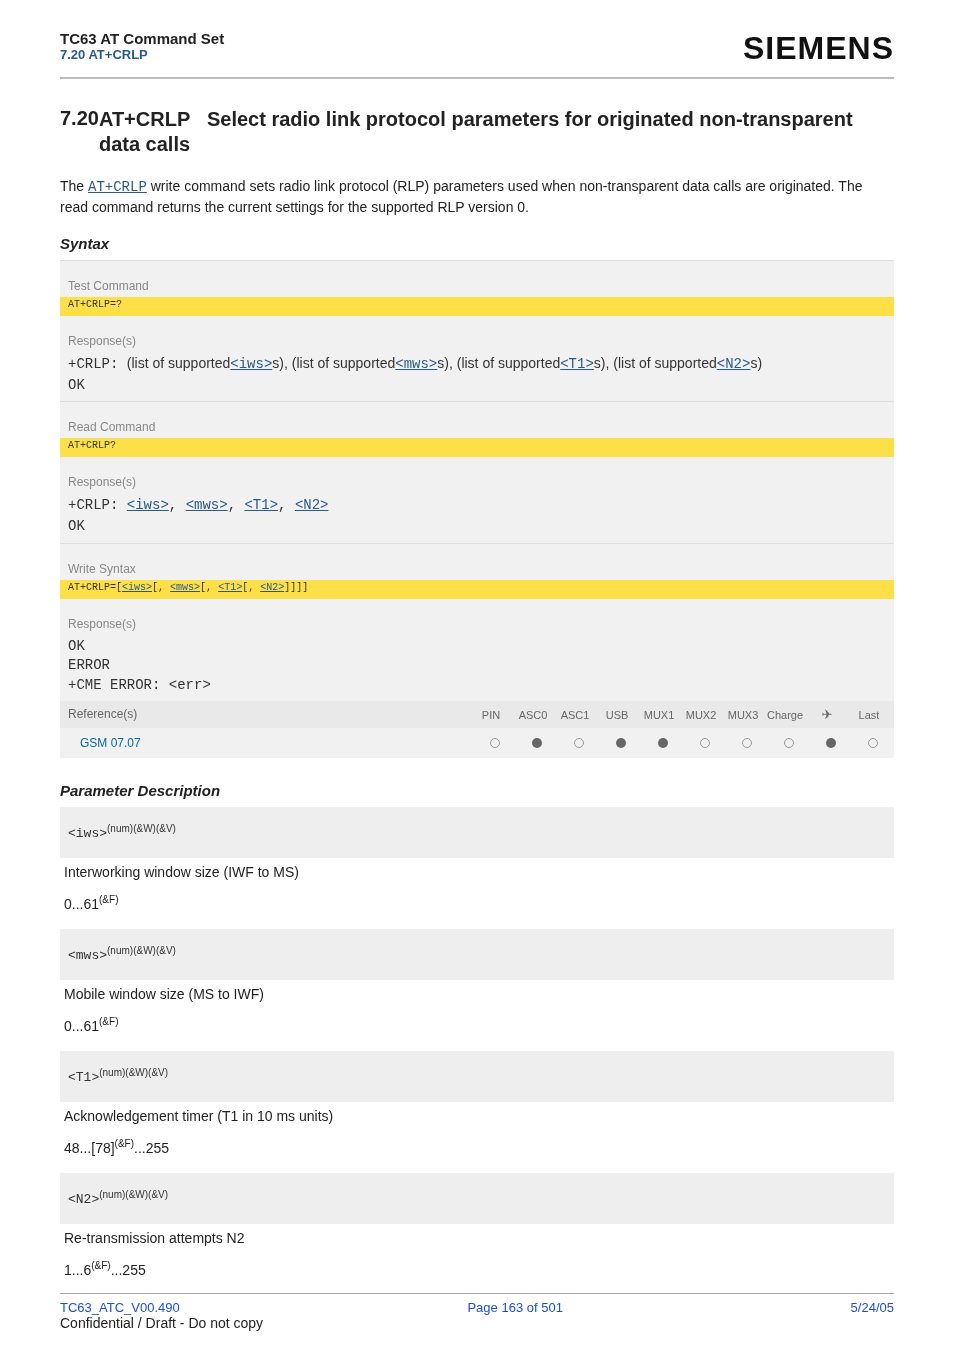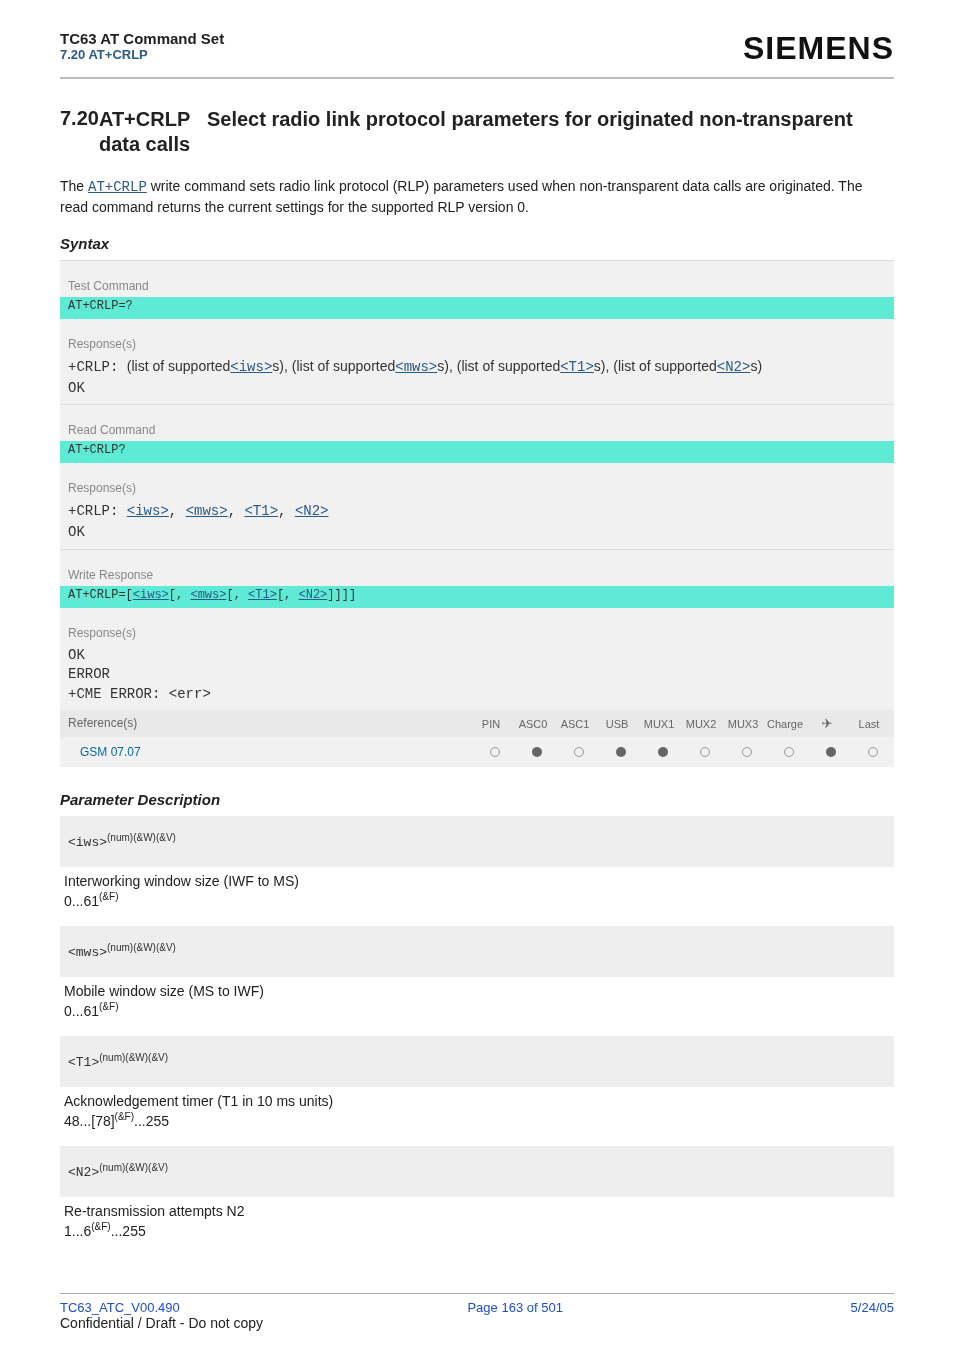--- a/index.html
+++ b/index.html
@@ -20,39 +20,39 @@
   .brand { font-family: Arial, sans-serif; font-weight: 700; font-size: 32px; letter-spacing: 1px; color: #111; }
   .hr1 { border: none; border-top: 2px solid #bbb; margin-bottom: 28px; }
   .section-title { display: flex; align-items: flex-start; margin-bottom: 20px; }
   .section-num { font-size: 20px; font-weight: bold; white-space: nowrap; }
   .section-txt { font-size: 20px; font-weight: bold; line-height: 1.25; }
   .intro { font-size: 14px; line-height: 1.4; margin-bottom: 18px; }
   .link { color: #2a5a8a; font-family: "Courier New", monospace; font-size: 14px; }
   .subhead { font-style: italic; font-weight: bold; font-size: 15px; margin: 14px 0 8px; }
   .box { background: #f1f1f1; border-top: 1px solid #ddd; }
   .box-label { color: #888; font-size: 12px; padding: 18px 8px 4px; }
-  .box-code { background: #5eead4; padding: 2px 8px 6px; font-family: "Courier New", monospace; font-size: 12px; color: #333; }
+  .box-code { background: #fde047; padding: 2px 8px 6px; font-family: "Courier New", monospace; font-size: 10px; color: #333; }
   .box-resp { background: #f1f1f1; padding: 2px 8px 6px; font-size: 14px; color: #333; line-height: 1.4; }
   .mono { font-family: "Courier New", monospace; }
   .param-link { color: #2a5a8a; font-family: "Courier New", monospace; }
   .ref-row { display: flex; background: #e9e9e9; font-size: 12px; color: #666; }
   .ref-left { flex: 1; padding: 6px 8px; }
   .ref-cols { display: flex; align-items: center; gap: 0; padding: 6px 4px 6px 0; }
   .ref-col { width: 42px; text-align: center; font-size: 11px; color: #666; }
   .ref-data { display: flex; background: #f1f1f1; }
   .ref-data-left { flex: 1; padding: 8px 20px; font-size: 12px; color: #0369a1; }
   .ref-data-cols { display: flex; align-items: center; }
   .dot-cell { width: 42px; text-align: center; }
   .dot-filled { display:inline-block; width:10px; height:10px; border-radius:50%; background:#666; }
   .dot-open { display:inline-block; width:10px; height:10px; border-radius:50%; border:1.5px solid #999; background:transparent; }
   .param-box { background: #eee; padding: 16px 8px; font-size: 13px; margin-top: 8px; }
   .param-name { font-family: "Courier New", monospace; color: #333; }
   .param-sup { font-size: 10px; vertical-align: super; color: #333; }
   .param-desc { font-size: 14px; padding: 6px 4px 2px; }
-  .param-range { font-size: 14px; padding: 0 4px 10px; }
+  .param-range { font-size: 14px; padding: 0 4px 10px; margin-top: 12px; }
   .sup { font-size: 10px; vertical-align: super; }
   .footer { position: absolute; bottom: 20px; left: 60px; right: 60px; }
   .footer-line { border: none; border-top: 1px solid #aaa; margin-bottom: 6px; }
   .footer-row { display: flex; justify-content: space-between; font-size: 13px; color: #1d4ed8; }
   .airplane { font-size: 13px; color: #666; }
 </style>
 </head>
 <body>
 
 <div class="header">
@@ -91,21 +91,21 @@
   <div class="box-label">Read Command</div>
   <div class="box-code">AT+CRLP?</div>
   <div class="box-label">Response(s)</div>
   <div class="box-resp">
     <span class="mono">+CRLP: </span><a href="#" class="param-link">&lt;iws&gt;</a><span class="mono">, </span><a href="#" class="param-link">&lt;mws&gt;</a><span class="mono">, </span><a href="#" class="param-link">&lt;T1&gt;</a><span class="mono">, </span><a href="#" class="param-link">&lt;N2&gt;</a><br>
     <span class="mono">OK</span>
   </div>
 </div>
 
 <div class="box">
-  <div class="box-label">Write Response</div>
+  <div class="box-label">Write Syntax</div>
   <div class="box-code">
     <span>AT+CRLP=</span><span>[</span><a href="#" class="param-link">&lt;iws&gt;</a><span>[</span><span>, </span><a href="#" class="param-link">&lt;mws&gt;</a><span>[</span><span>, </span><a href="#" class="param-link">&lt;T1&gt;</a><span>[</span><span>, </span><a href="#" class="param-link">&lt;N2&gt;</a><span>]]]]</span>
   </div>
   <div class="box-label">Response(s)</div>
   <div class="box-resp mono">
     <span>OK</span><br>
     <span>ERROR</span><br>
     <span>+CME ERROR: &lt;err&gt;</span>
   </div>
 </div>

